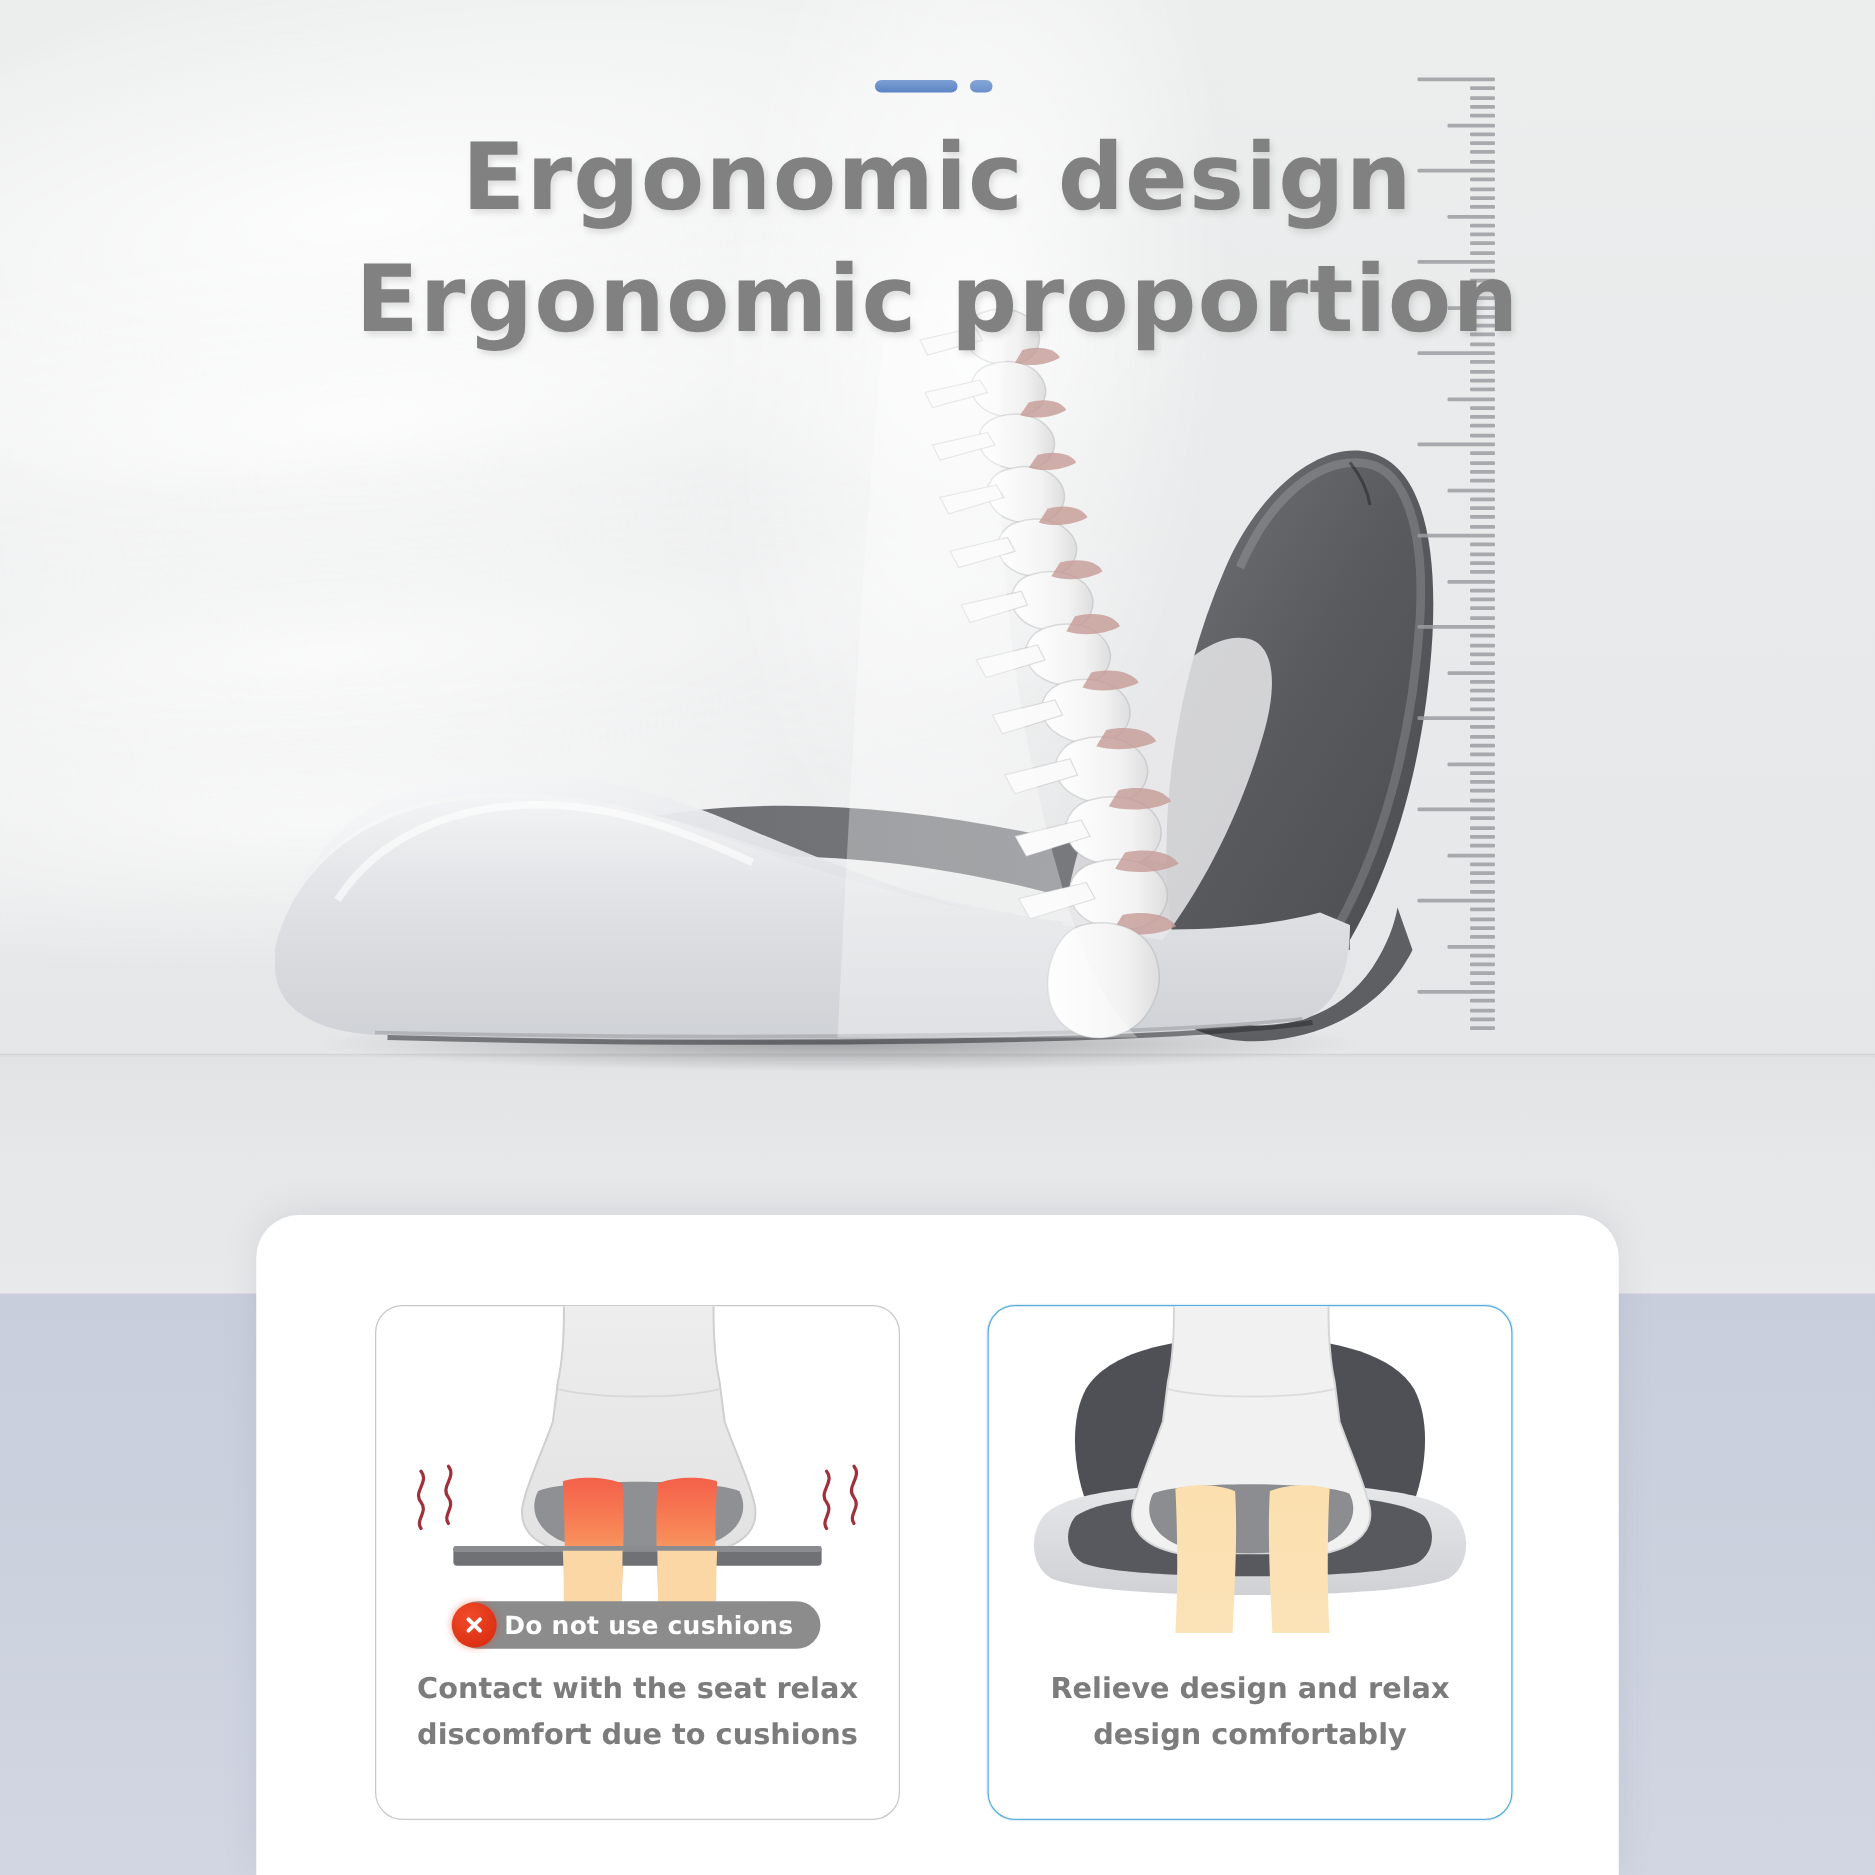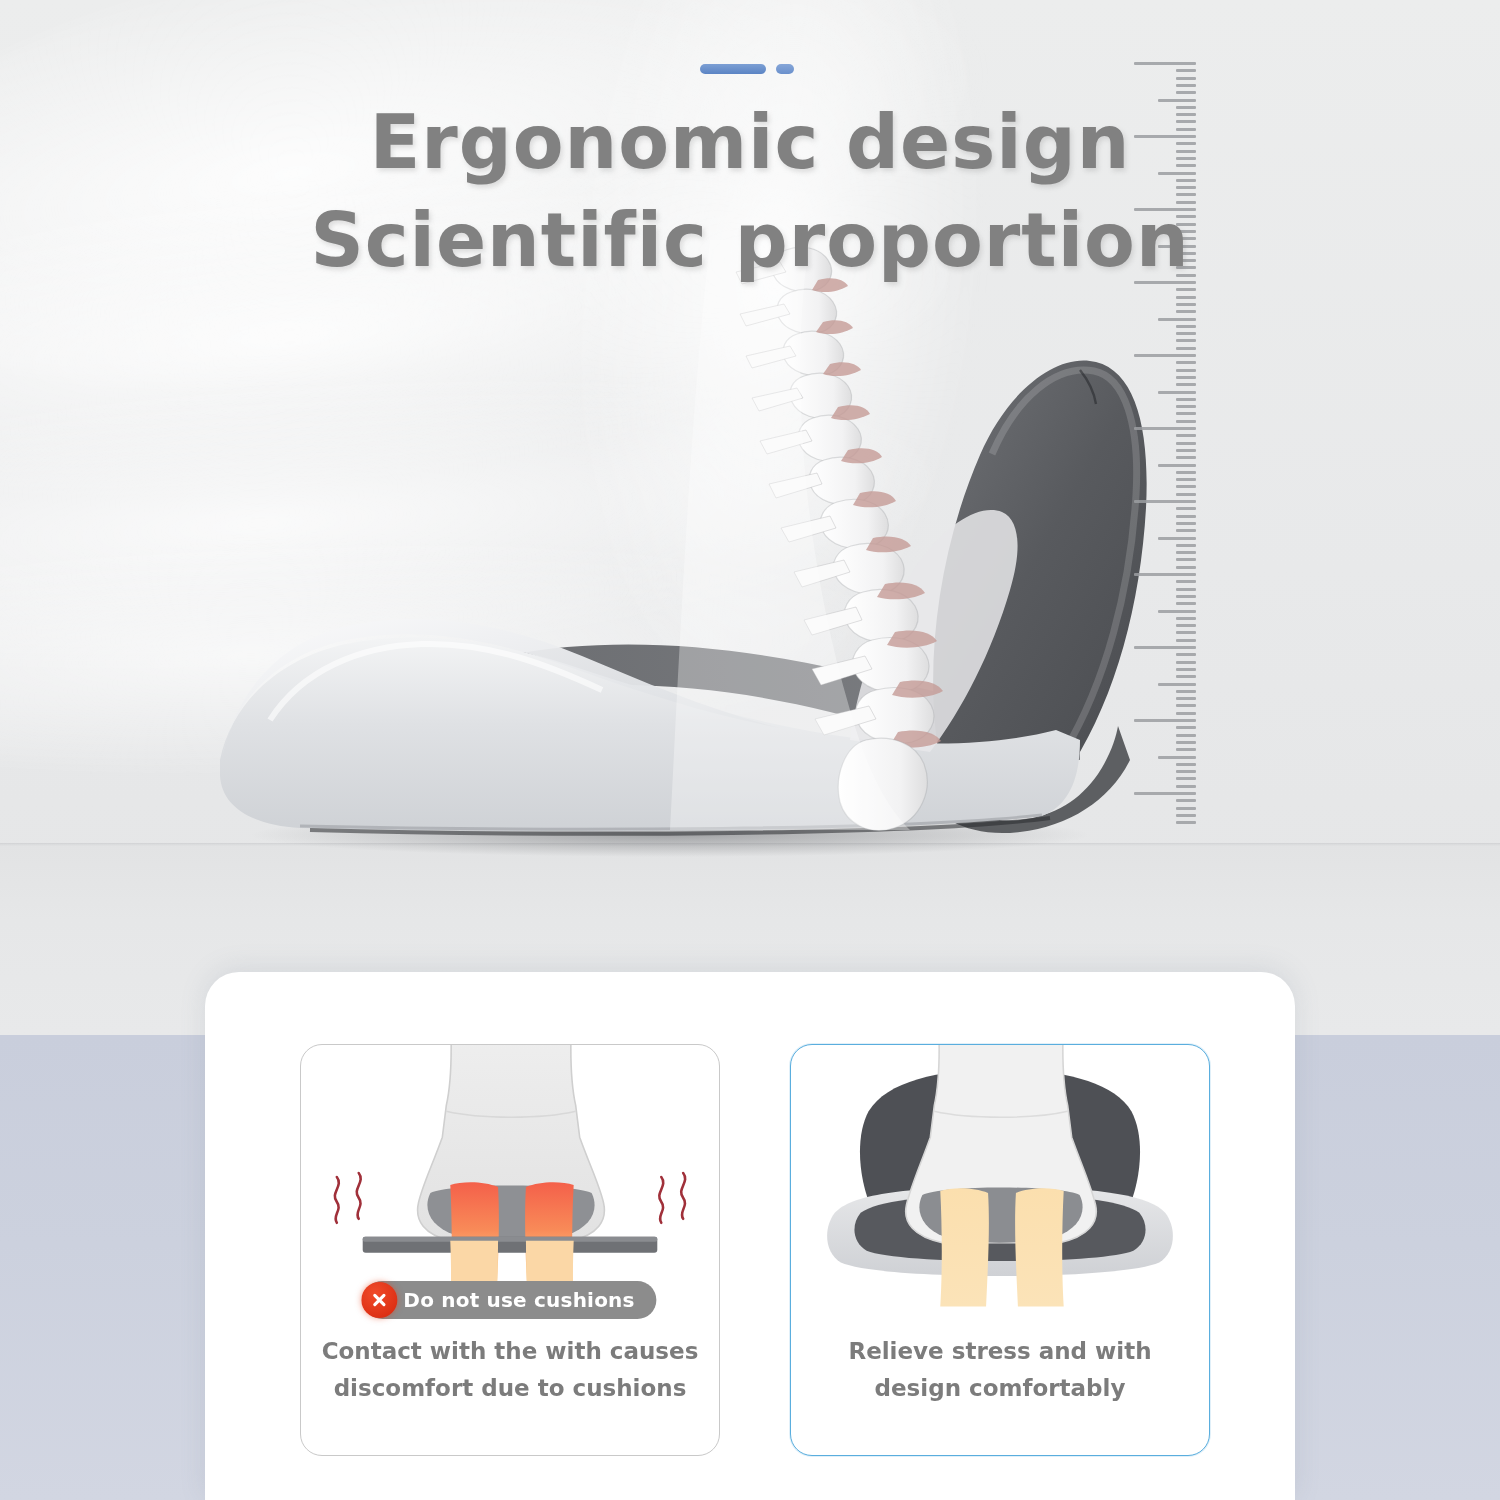--- a/index.html
+++ b/index.html
@@ -385,21 +385,21 @@
                  L520,590 C530,400 540,180 560,0 Z" fill="rgba(255,255,255,.33)"></path>
       </svg>
     </div>
 
     <div class="title-wrap">
       <div class="deco">
         <span class="deco-bar"></span>
         <span class="deco-dot"></span>
       </div>
       <div class="title-line">Ergonomic design</div>
-      <div class="title-line">Scientific proportion</div>
+      <div class="title-line">Ergonomic proportion</div>
     </div>
   </div>
 
   <div class="lower-bg"></div>
 
   <div class="card">
     <div class="panels">
 
       <div class="panel bad">
         <div class="illus">
@@ -454,21 +454,21 @@
         <div class="badge bad">
           <span class="badge-icon x-red">
             <svg viewBox="0 0 24 24">
                 <path d="M7 7 L17 17 M17 7 L7 17" stroke="#fff" stroke-width="3.4" stroke-linecap="round" fill="none"></path>
               </svg>
           </span>
           <span class="badge-label">Do not use cushions</span>
         </div>
 
         <div class="caption">
-          <div>Contact with the with causes</div>
+          <div>Contact with the seat relax</div>
           <div>discomfort due to cushions</div>
         </div>
       </div>
 
       <div class="panel good">
         <div class="illus">
           <svg viewBox="0 0 420 262" xmlns="http://www.w3.org/2000/svg">
             <defs>
               <linearGradient id="skinG" x1="0" y1="0" x2="0" y2="1">
                 <stop offset="0%" stop-color="#fbdfae"></stop>
@@ -502,21 +502,21 @@
 
             <path d="M150,146 C152,184 152,230 150,262 L196,262
                      C198,220 200,180 198,148 C184,142 162,142 150,146 Z" fill="url(#skinG)"></path>
             <path d="M226,148 C224,180 226,220 228,262 L274,262
                      C272,230 272,184 274,146 C262,142 240,142 226,148 Z" fill="url(#skinG)"></path>
           </svg>
         </div>
 
 
         <div class="caption">
-          <div>Relieve stress and with</div>
+          <div>Relieve design and relax</div>
           <div>design comfortably</div>
         </div>
       </div>
 
     </div>
   </div>
 
 </div>
 
 </body></html>

